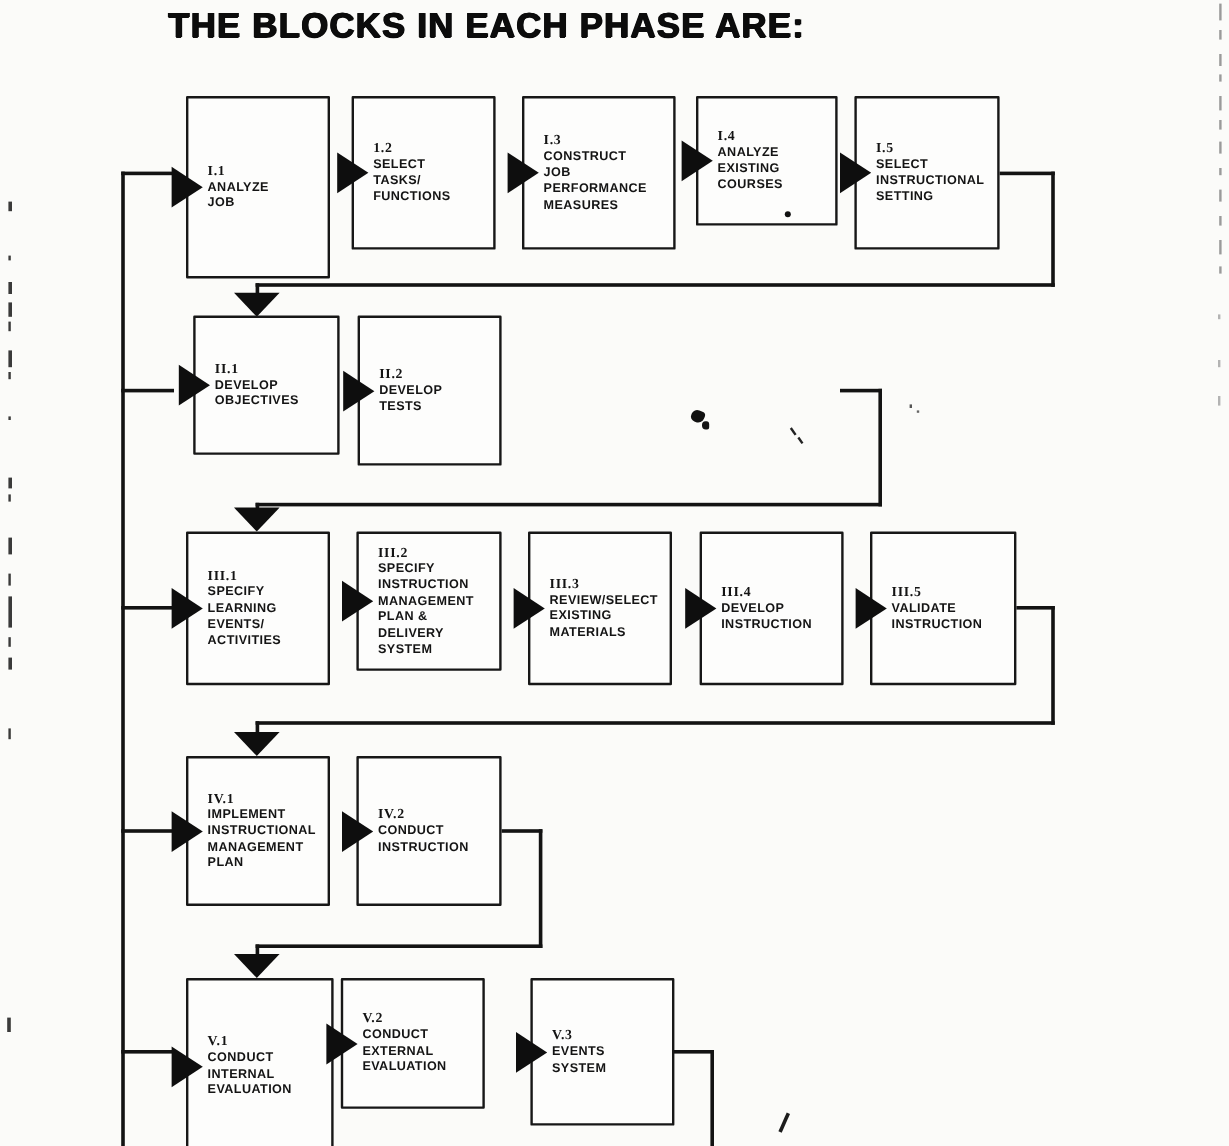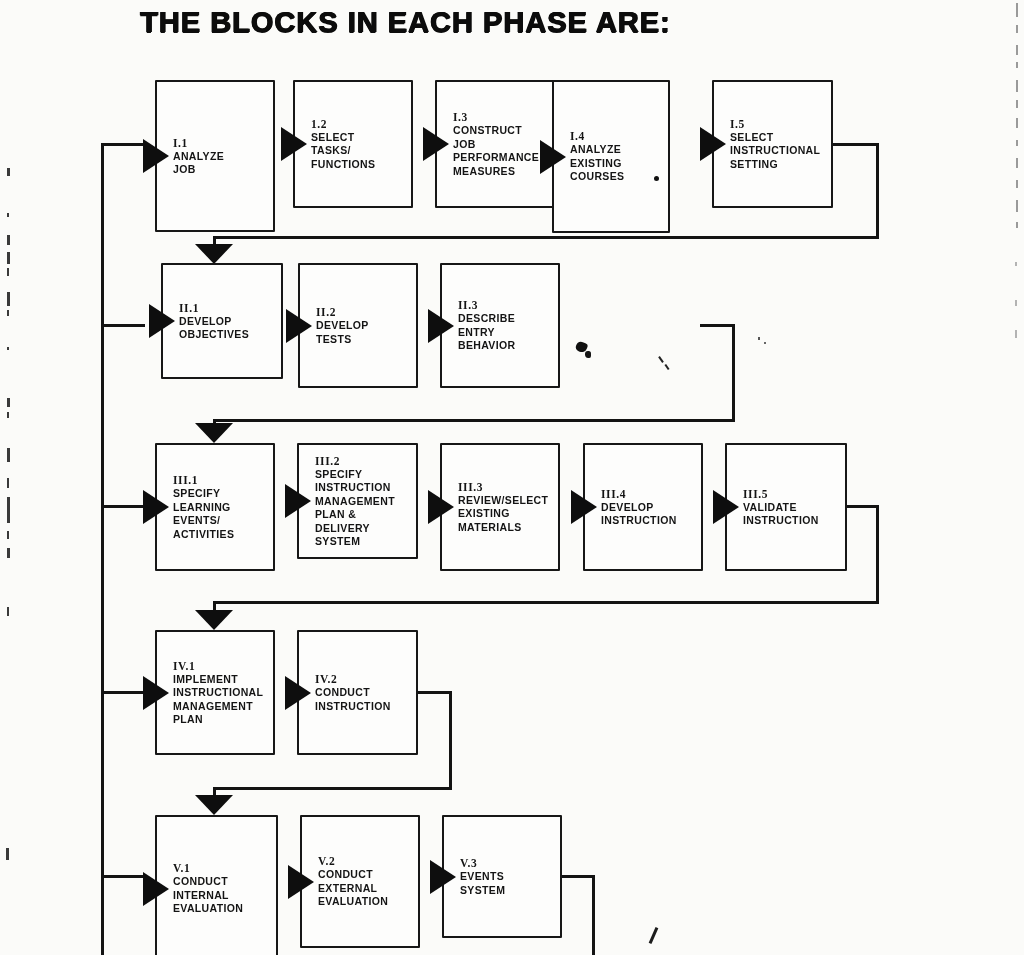--- a/index.html
+++ b/index.html
@@ -89,21 +89,21 @@
   <div class="block" style="left:435px;top:80px;width:128px;height:128px">
     <span class="ain"></span>
     <div class="label">
       <div class="num">I.3</div>
       <div class="nm">CONSTRUCT
 JOB
 PERFORMANCE
 MEASURES</div>
     </div>
   </div>
-  <div class="block" style="left:552px;top:80px;width:118px;height:153px">
+  <div class="block" style="left:580px;top:80px;width:118px;height:108px">
     <span class="ain"></span>
     <div class="label">
       <div class="num">I.4</div>
       <div class="nm">ANALYZE
 EXISTING
 COURSES</div>
     </div>
   </div>
   <div class="block" style="left:712px;top:80px;width:121px;height:128px">
     <span class="ain"></span>
@@ -122,29 +122,20 @@
       <div class="nm">DEVELOP
 OBJECTIVES</div>
     </div>
   </div>
   <div class="block" style="left:298px;top:263px;width:120px;height:125px">
     <span class="ain"></span>
     <div class="label">
       <div class="num">II.2</div>
       <div class="nm">DEVELOP
 TESTS</div>
-    </div>
-  </div>
-  <div class="block" style="left:440px;top:263px;width:120px;height:125px">
-    <span class="ain"></span>
-    <div class="label">
-      <div class="num">II.3</div>
-      <div class="nm">DESCRIBE
-ENTRY
-BEHAVIOR</div>
     </div>
   </div>
 
   <div class="block" style="left:155px;top:443px;width:120px;height:128px">
     <span class="ain"></span>
     <div class="label">
       <div class="num">III.1</div>
       <div class="nm">SPECIFY
 LEARNING
 EVENTS/
@@ -210,21 +201,21 @@
 
   <div class="block" style="left:155px;top:815px;width:123px;height:147px">
     <span class="ain"></span>
     <div class="label">
       <div class="num">V.1</div>
       <div class="nm">CONDUCT
 INTERNAL
 EVALUATION</div>
     </div>
   </div>
-  <div class="block" style="left:300px;top:815px;width:120px;height:133px">
+  <div class="block" style="left:284px;top:815px;width:120px;height:109px">
     <span class="ain"></span>
     <div class="label">
       <div class="num">V.2</div>
       <div class="nm">CONDUCT
 EXTERNAL
 EVALUATION</div>
     </div>
   </div>
   <div class="block" style="left:442px;top:815px;width:120px;height:123px">
     <span class="ain"></span>

